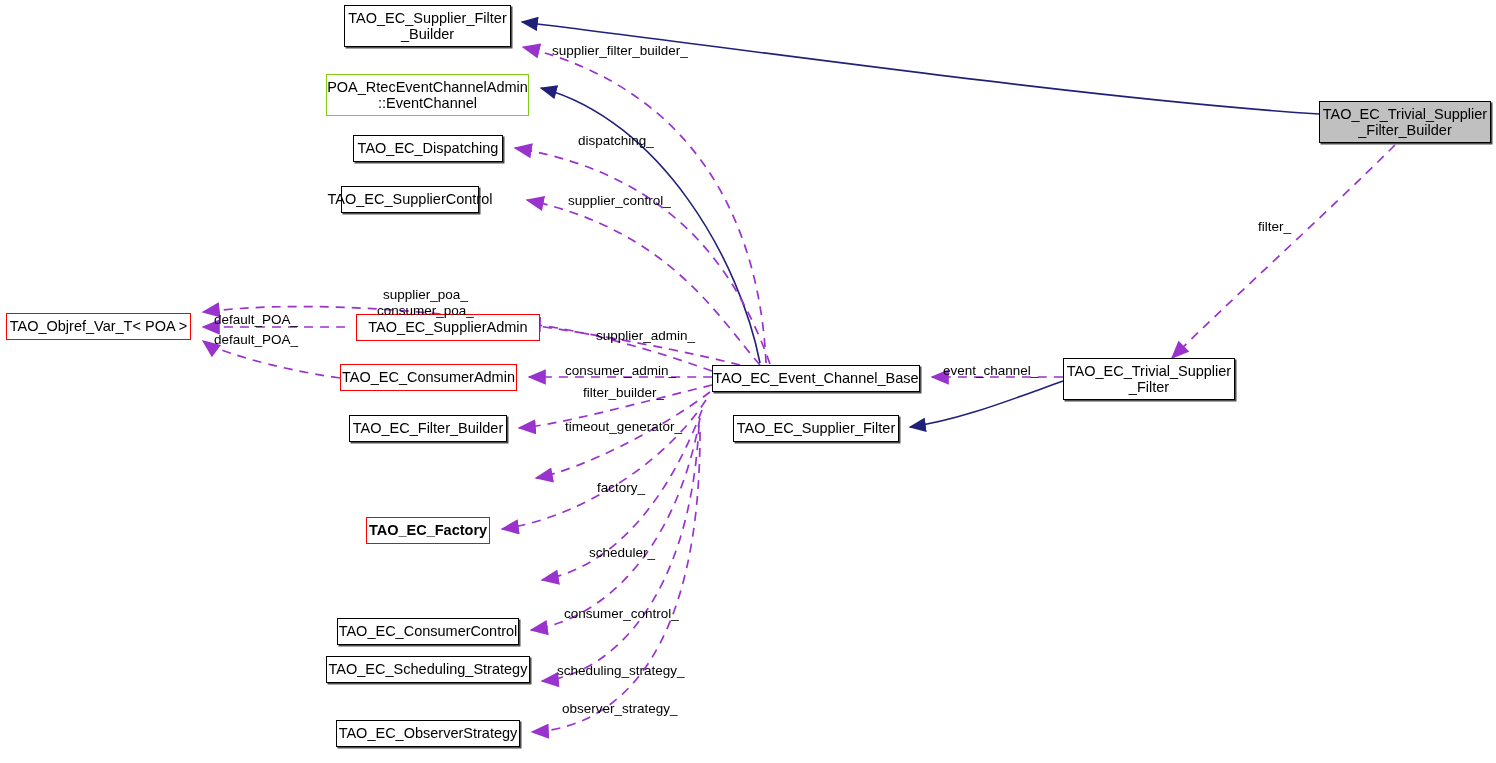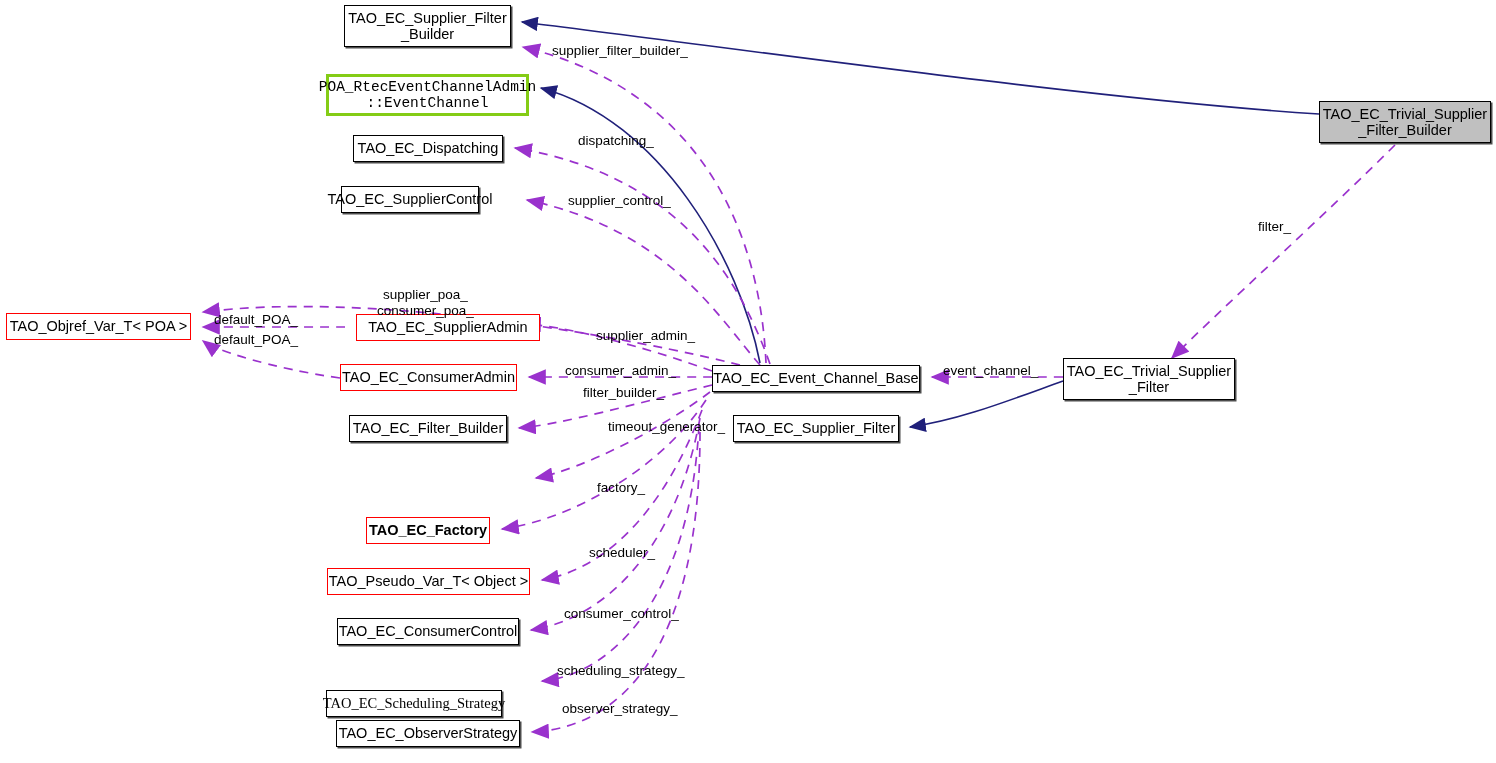--- a/index.html
+++ b/index.html
@@ -3,21 +3,21 @@
 <meta charset="utf-8">
 <style>
   html,body{margin:0;padding:0;background:#ffffff;}
   body{font-family:"Liberation Sans", sans-serif;}
   #canvas{position:relative;width:1496px;height:763px;background:#ffffff;overflow:hidden;}
   svg#wires{position:absolute;left:0;top:0;width:1496px;height:763px;}
   .node{position:absolute;box-sizing:border-box;display:flex;align-items:center;justify-content:center;
         text-align:center;line-height:1.12;font-size:14.5px;color:#000;background:#ffffff;white-space:pre;}
   .node.black{border:1px solid #000;box-shadow:1.5px 1.5px 0 0 #4d4d4d;}
   .node.red{border:1.5px solid #ff0000;}
-  .node.grayborder{border:3px solid #84cc16;font-family:Liberation Mono, monospace;}
+  .node.grayborder{border:1px solid #84cc16;}
   .node.highlight{border:1px solid #000;background:#c0c0c0;box-shadow:1.5px 1.5px 0 0 #4d4d4d;}
   .elabel{position:absolute;font-size:13.5px;color:#000;white-space:pre;line-height:1.18;text-align:center;
           background:transparent;}
 </style>
 </head>
 <body>
 
 <div id="canvas">
 
   <svg id="wires" viewBox="0 0 1496 763" xmlns="http://www.w3.org/2000/svg">
@@ -61,42 +61,41 @@
 _Builder</div>
   <div class="node grayborder" style="left:326px;top:74px;width:203px;height:42px;">POA_RtecEventChannelAdmin
 ::EventChannel</div>
   <div class="node black" style="left:353px;top:135px;width:150px;height:27px;">TAO_EC_Dispatching</div>
   <div class="node black" style="left:341px;top:186px;width:138px;height:27px;">TAO_EC_SupplierControl</div>
   <div class="node red" style="left:6px;top:313px;width:185px;height:27px;">TAO_Objref_Var_T&lt; POA &gt;</div>
   <div class="node red" style="left:356px;top:314px;width:184px;height:27px;">TAO_EC_SupplierAdmin</div>
   <div class="node red" style="left:340px;top:364px;width:177px;height:27px;">TAO_EC_ConsumerAdmin</div>
   <div class="node black" style="left:349px;top:415px;width:158px;height:27px;">TAO_EC_Filter_Builder</div>
   <div class="node red" style="left:366px;top:517px;width:124px;height:27px;font-weight:bold;">TAO_EC_Factory</div>
-  <div class="node red" style="left:327px;top:568px;width:203px;height:27px;">TAO_Pseudo_Var_T&lt; Object &gt;</div>
   <div class="node black" style="left:337px;top:618px;width:182px;height:27px;">TAO_EC_ConsumerControl</div>
-  <div class="node black" style="left:326px;top:690px;width:176px;height:27px;font-family:Liberation Serif, serif;">TAO_EC_Scheduling_Strategy</div>
+  <div class="node black" style="left:326px;top:656px;width:204px;height:27px;">TAO_EC_Scheduling_Strategy</div>
   <div class="node black" style="left:336px;top:720px;width:184px;height:27px;">TAO_EC_ObserverStrategy</div>
   <div class="node black" style="left:712px;top:365px;width:208px;height:27px;">TAO_EC_Event_Channel_Base</div>
   <div class="node black" style="left:733px;top:415px;width:166px;height:27px;">TAO_EC_Supplier_Filter</div>
   <div class="node black" style="left:1063px;top:358px;width:172px;height:42px;">TAO_EC_Trivial_Supplier
 _Filter</div>
   <div class="node highlight" style="left:1319px;top:101px;width:172px;height:42px;">TAO_EC_Trivial_Supplier
 _Filter_Builder</div>
 
   <div class="elabel" style="left:552px;top:43px;">supplier_filter_builder_</div>
   <div class="elabel" style="left:578px;top:133px;">dispatching_</div>
   <div class="elabel" style="left:568px;top:193px;">supplier_control_</div>
   <div class="elabel" style="left:377px;top:251px;margin-top:36px;">supplier_poa_
 consumer_poa_</div>
   <div class="elabel" style="left:214px;top:312px;">default_POA_</div>
   <div class="elabel" style="left:214px;top:332px;">default_POA_</div>
   <div class="elabel" style="left:596px;top:328px;">supplier_admin_</div>
   <div class="elabel" style="left:565px;top:363px;">consumer_admin_</div>
   <div class="elabel" style="left:583px;top:385px;">filter_builder_</div>
-  <div class="elabel" style="left:565px;top:419px;margin-left:43px;">timeout_generator_</div>
+  <div class="elabel" style="left:565px;top:419px;">timeout_generator_</div>
   <div class="elabel" style="left:597px;top:480px;">factory_</div>
   <div class="elabel" style="left:589px;top:545px;">scheduler_</div>
   <div class="elabel" style="left:564px;top:606px;">consumer_control_</div>
   <div class="elabel" style="left:557px;top:663px;">scheduling_strategy_</div>
   <div class="elabel" style="left:562px;top:701px;">observer_strategy_</div>
   <div class="elabel" style="left:943px;top:363px;">event_channel_</div>
   <div class="elabel" style="left:1258px;top:219px;">filter_</div>
 
 </div>
 

